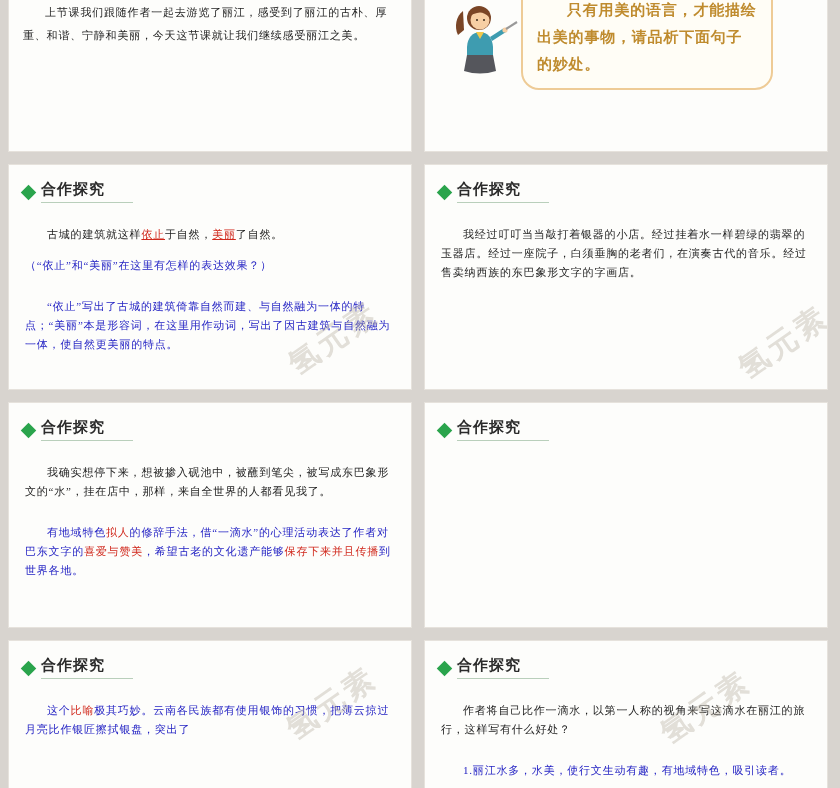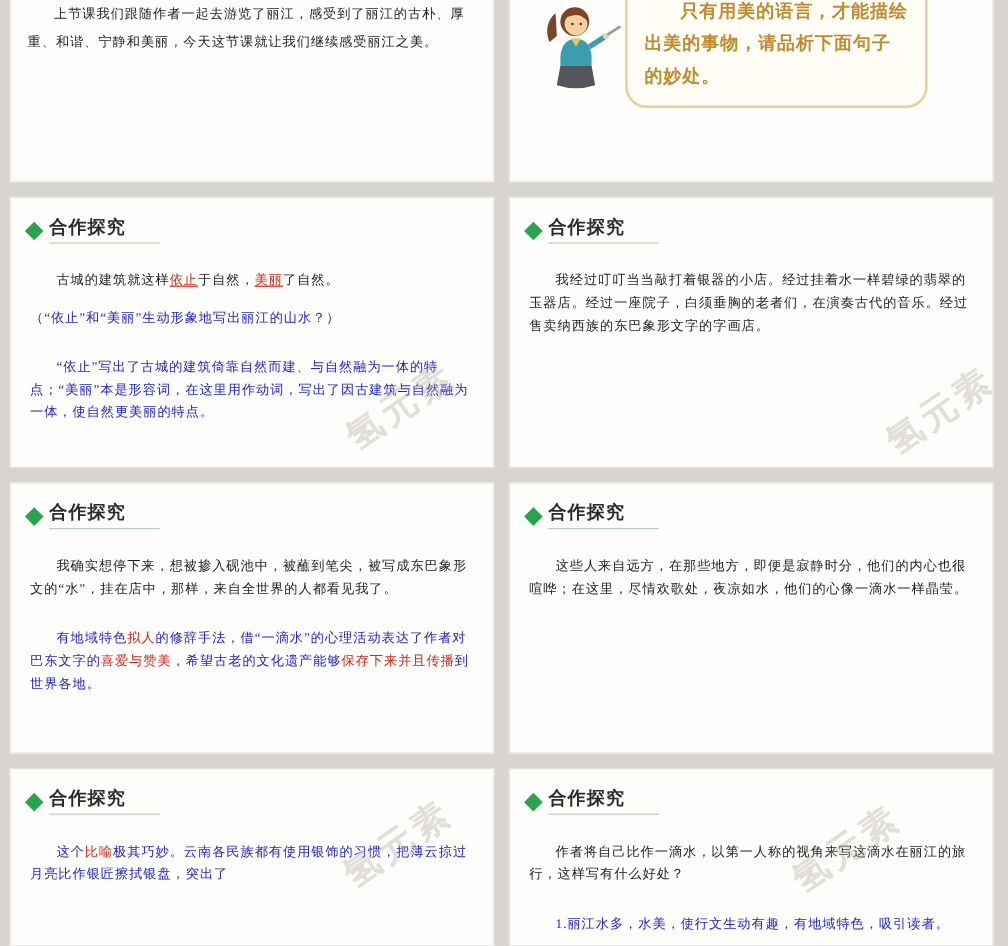--- a/index.html
+++ b/index.html
@@ -69,21 +69,21 @@
     <div class="bubble">只有用美的语言，才能描绘出美的事物，请品析下面句子的妙处。</div>
   </div>
 
   <div class="slide" style="left:8px;top:164px;">
     <div class="sec-header">
       <span class="diamond"></span>
       <span class="sec-title">合作探究</span>
     </div>
     <div class="content">
         <p class="para black indent"><span>古城的建筑就这样</span><span class="red u">依止</span><span>于自然，</span><span class="red u">美丽</span><span>了自然。</span></p>
-        <p class="para blue"><span>（“依止”和“美丽”生动形象地写出丽江的山水？）</span></p>
+        <p class="para blue"><span>（“依止”和“美丽”在这里有怎样的表达效果？）</span></p>
         <p class="para blue tight indent"><span>“依止”写出了古城的建筑倚靠自然而建、与自然融为一体的特点；“美丽”本是形容词，在这里用作动词，写出了因古建筑与自然融为一体，使自然更美丽的特点。</span></p>
       </div>
     <div class="wm" style="right:26px;bottom:30px;">氢元素</div>
   </div>
 
   <div class="slide" style="left:424px;top:164px;">
     <div class="sec-header">
       <span class="diamond"></span>
       <span class="sec-title">合作探究</span>
     </div>
@@ -103,21 +103,20 @@
         <p class="para blue indent"><span>有地域特色</span><span class="red">拟人</span><span>的修辞手法，借“一滴水”的心理活动表达了作者对巴东文字的</span><span class="red">喜爱与赞美</span><span>，希望古老的文化遗产能够</span><span class="red">保存下来并且传播</span><span>到世界各地。</span></p>
       </div>
   </div>
 
   <div class="slide" style="left:424px;top:402px;">
     <div class="sec-header">
       <span class="diamond"></span>
       <span class="sec-title">合作探究</span>
     </div>
     <div class="content">
-        <p class="para black indent"><span>这些人来自远方，在那些地方，即便是寂静时分，他们的内心也很喧哗；在这里，尽情欢歌处，夜凉如水，他们的心像一滴水一样晶莹。</span></p>
       </div>
   </div>
 
   <div class="slide" style="left:8px;top:640px;">
     <div class="sec-header">
       <span class="diamond"></span>
       <span class="sec-title">合作探究</span>
     </div>
     <div class="content">
         <p class="para blue indent"><span>这个</span><span class="red">比喻</span><span>极其巧妙。云南各民族都有使用银饰的习惯，把薄云掠过月亮比作银匠擦拭银盘，突出了</span></p>

